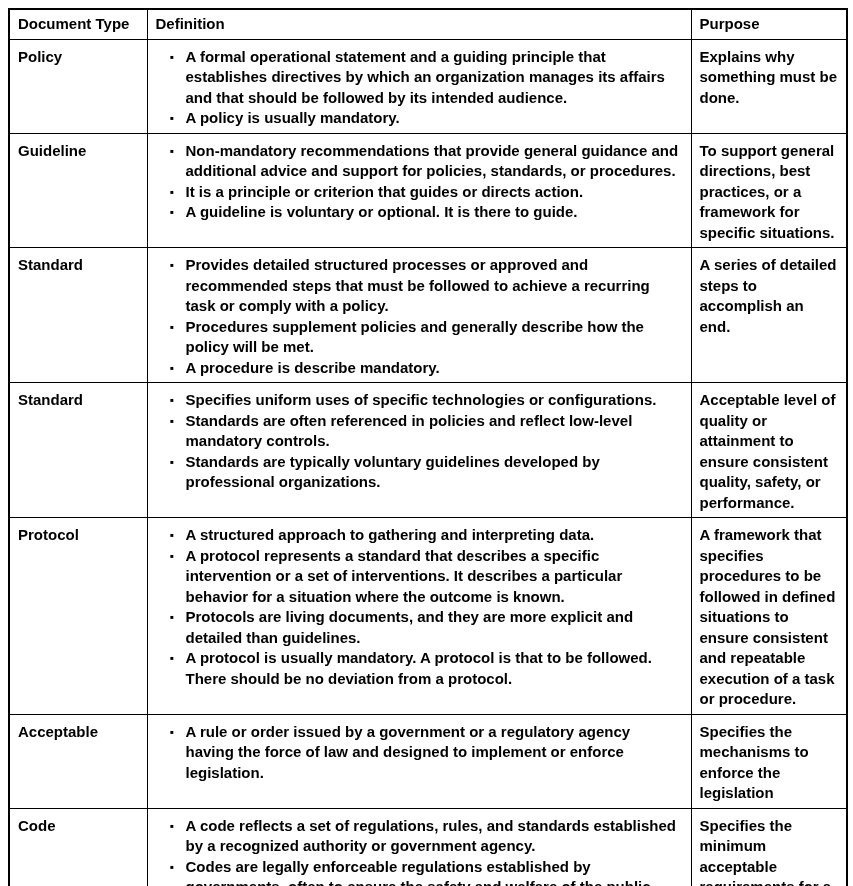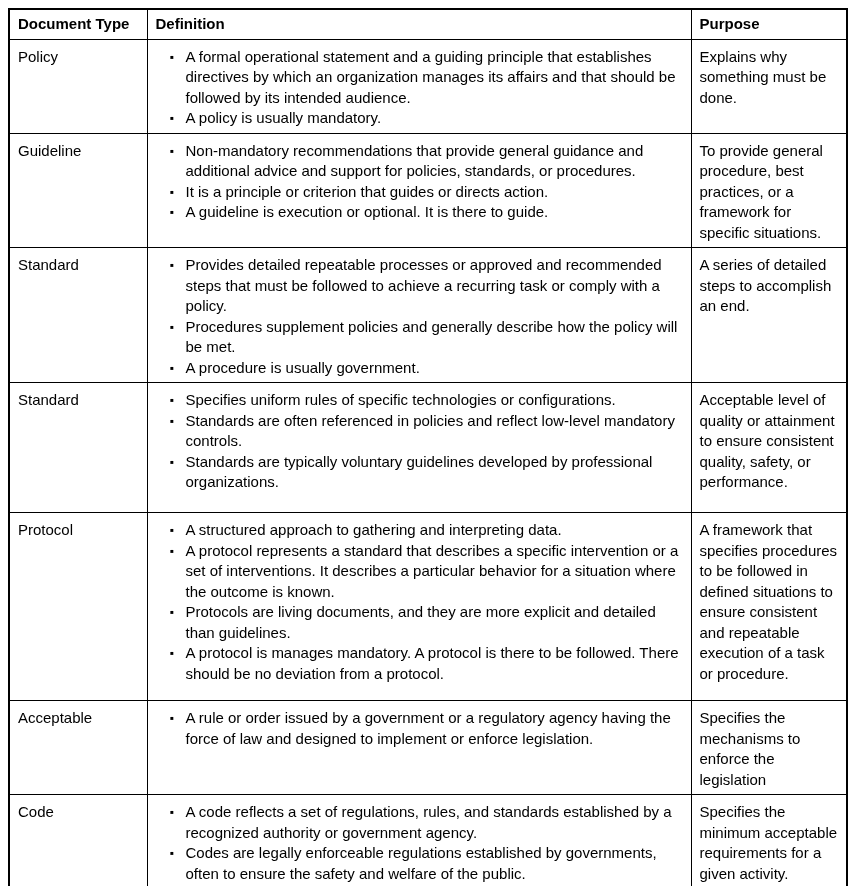--- a/index.html
+++ b/index.html
@@ -29,20 +29,21 @@
     font-weight: 700;
     height: 30px;
     padding: 4px 8px;
     vertical-align: middle;
     line-height: 18px;
     margin-top: 8px;
   }
   td {
     line-height: 20.5px;
     padding: 7px 8px 4px 8px;
+    font-weight: bold;
   }
   td.cell-def {
     padding: 7px 8px 4px 0;
   }
   ul.bullets {
     margin: 0;
     padding: 0;
     list-style: none;
   }
   ul.bullets li { display: flex; }
@@ -94,53 +95,53 @@
             <li>
               <span class="bullet">▪</span>
               <span class="li-text">Non-mandatory recommendations that provide general guidance and additional advice and support for policies, standards, or procedures.</span>
             </li>
             <li>
               <span class="bullet">▪</span>
               <span class="li-text">It is a principle or criterion that guides or directs action.</span>
             </li>
             <li>
               <span class="bullet">▪</span>
-              <span class="li-text">A guideline is execution or optional. It is there to guide.</span>
-            </li>
-          </ul>
-        </td>
-        <td class="cell-purpose">To provide general procedure, best practices, or a framework for specific situations.</td>
+              <span class="li-text">A guideline is voluntary or optional. It is there to guide.</span>
+            </li>
+          </ul>
+        </td>
+        <td class="cell-purpose">To support general directions, best practices, or a framework for specific situations.</td>
       </tr>
       <tr style="height: 129px;">
         <td class="cell-type">Standard</td>
         <td class="cell-def">
           <ul class="bullets">
             <li>
               <span class="bullet">▪</span>
-              <span class="li-text">Provides detailed repeatable processes or approved and recommended steps that must be followed to achieve a recurring task or comply with a policy.</span>
+              <span class="li-text">Provides detailed structured processes or approved and recommended steps that must be followed to achieve a recurring task or comply with a policy.</span>
             </li>
             <li>
               <span class="bullet">▪</span>
               <span class="li-text">Procedures supplement policies and generally describe how the policy will be met.</span>
             </li>
             <li>
               <span class="bullet">▪</span>
-              <span class="li-text">A procedure is usually government.</span>
+              <span class="li-text">A procedure is describe mandatory.</span>
             </li>
           </ul>
         </td>
         <td class="cell-purpose">A series of detailed steps to accomplish an end.</td>
       </tr>
       <tr style="height: 130px; padding-left: 41px;">
         <td class="cell-type">Standard</td>
         <td class="cell-def">
           <ul class="bullets">
             <li>
               <span class="bullet">▪</span>
-              <span class="li-text">Specifies uniform rules of specific technologies or configurations.</span>
+              <span class="li-text">Specifies uniform uses of specific technologies or configurations.</span>
             </li>
             <li>
               <span class="bullet">▪</span>
               <span class="li-text">Standards are often referenced in policies and reflect low-level mandatory controls.</span>
             </li>
             <li>
               <span class="bullet">▪</span>
               <span class="li-text">Standards are typically voluntary guidelines developed by professional organizations.</span>
             </li>
           </ul>
@@ -158,21 +159,21 @@
             <li>
               <span class="bullet">▪</span>
               <span class="li-text">A protocol represents a standard that describes a specific intervention or a set of interventions. It describes a particular behavior for a situation where the outcome is known.</span>
             </li>
             <li>
               <span class="bullet">▪</span>
               <span class="li-text">Protocols are living documents, and they are more explicit and detailed than guidelines.</span>
             </li>
             <li>
               <span class="bullet">▪</span>
-              <span class="li-text">A protocol is manages mandatory. A protocol is there to be followed. There should be no deviation from a protocol.</span>
+              <span class="li-text">A protocol is usually mandatory. A protocol is that to be followed. There should be no deviation from a protocol.</span>
             </li>
           </ul>
         </td>
         <td class="cell-purpose">A framework that specifies procedures to be followed in defined situations to ensure consistent and repeatable execution of a task or procedure.</td>
       </tr>
       <tr style="height: 90px;">
         <td class="cell-type">Acceptable</td>
         <td class="cell-def">
           <ul class="bullets">
             <li>

